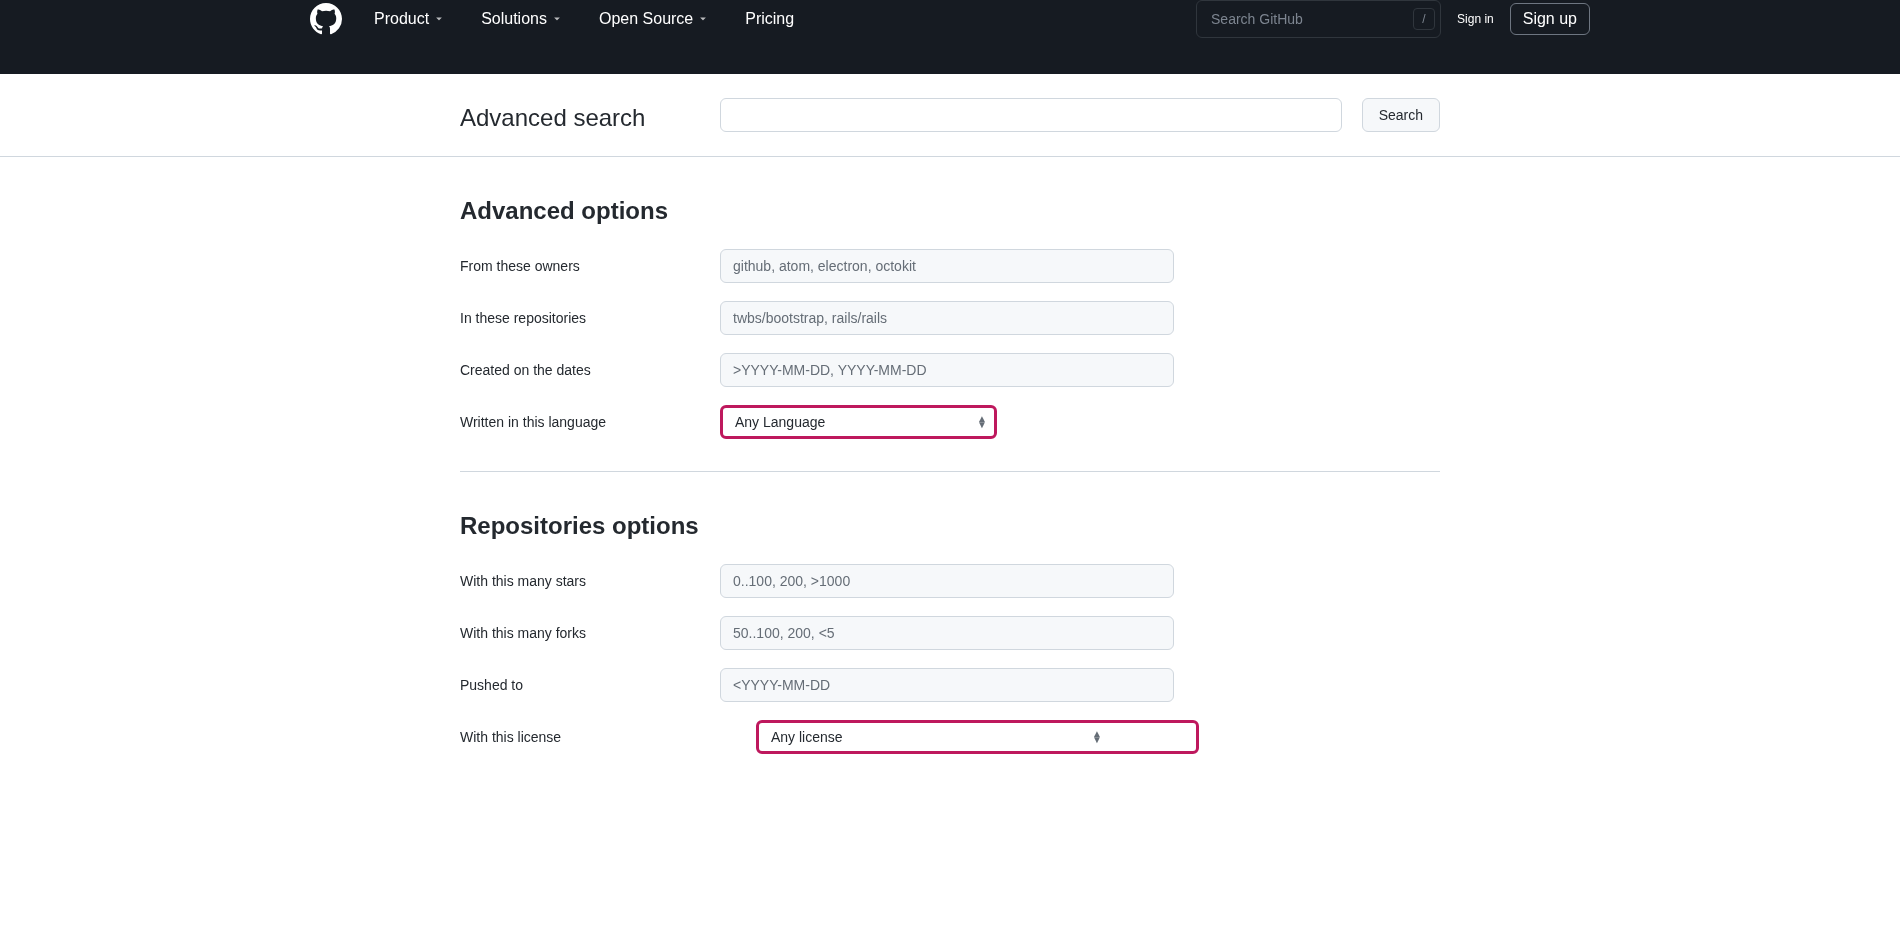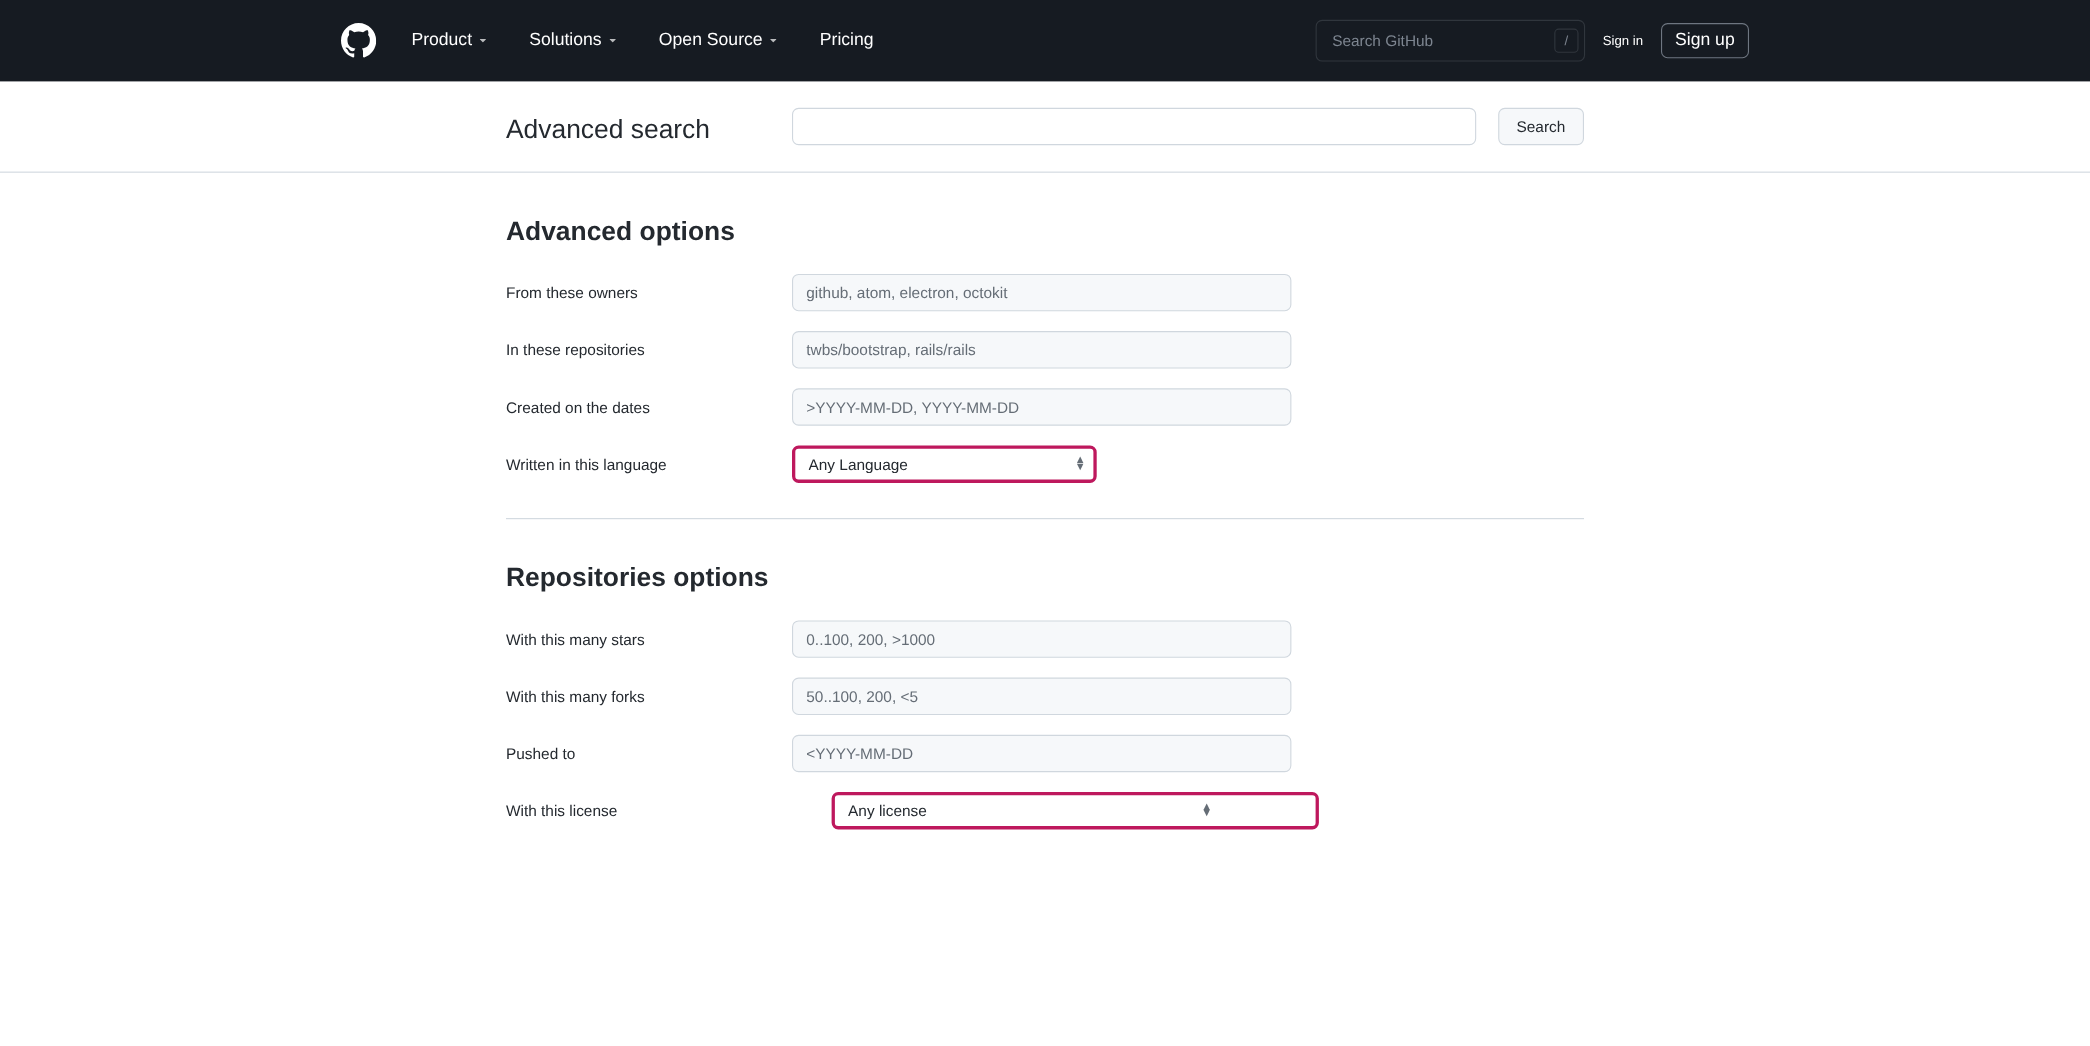--- a/index.html
+++ b/index.html
@@ -9,22 +9,22 @@
     }
     body {
       font-family: -apple-system, BlinkMacSystemFont, "Segoe UI", Helvetica, Arial, sans-serif;
       color: #24292f;
       background: #ffffff;
     }
     .header {
       background: #161b22;
       height: 74px;
       display: flex;
-      align-items: center;
-      padding: 14px 32px;
+      align-items: flex-start;
+      padding: 0 32px;
     }
     .header-inner {
       width: 100%;
       max-width: 1280px;
       margin: 0 auto;
       display: flex;
       align-items: center;
     }
     .logo {
       color: #ffffff;

